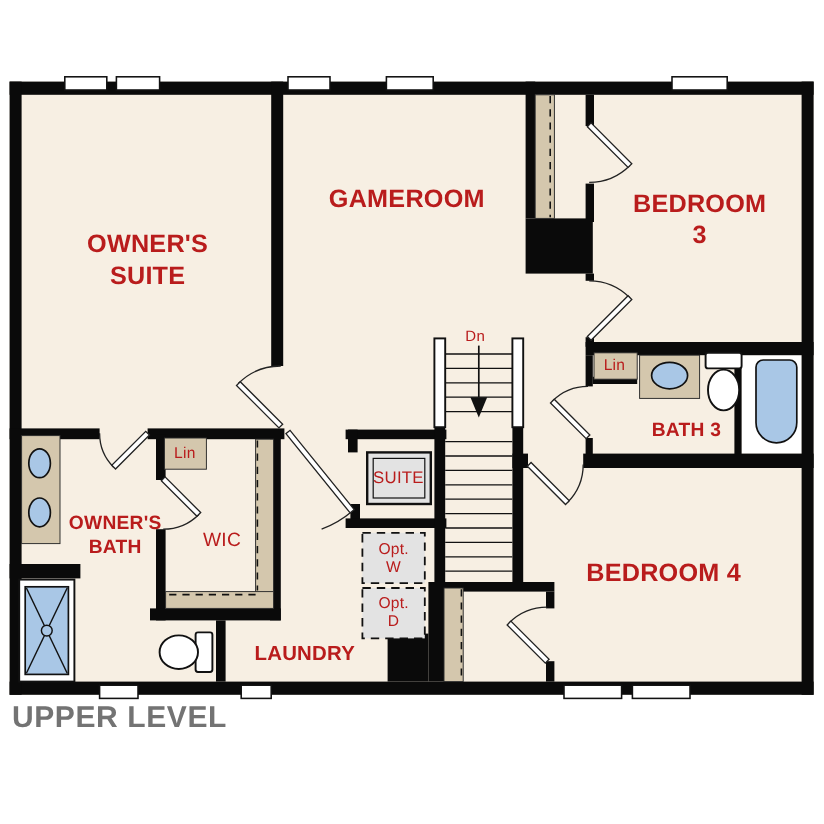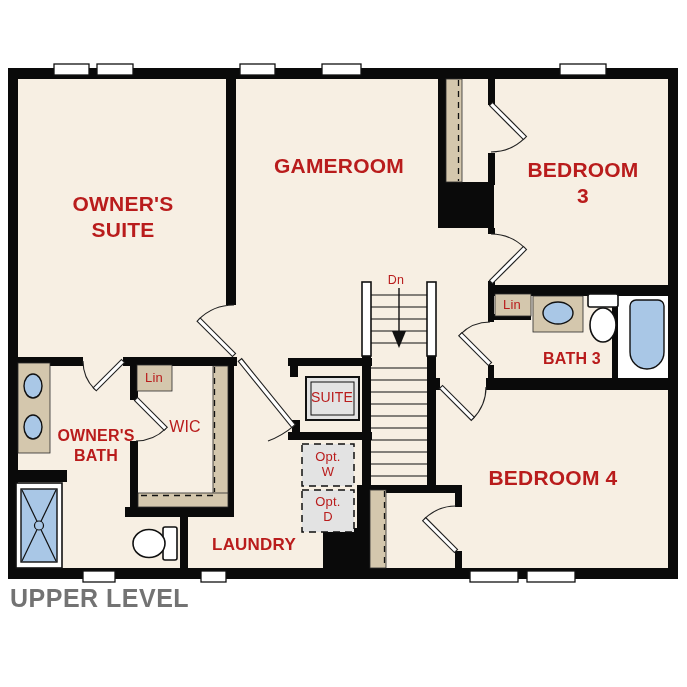--- a/index.html
+++ b/index.html
@@ -4,21 +4,21 @@
 <style>
   html,body{margin:0;padding:0;background:#ffffff;}
   #plan{position:relative;width:687px;height:687px;background:#ffffff;overflow:hidden;
         font-family:"Liberation Sans",sans-serif;}
   #plan svg{position:absolute;left:0;top:0;}
   .lbl{position:absolute;transform:translate(-50%,-50%);color:#b91c1c;font-weight:bold;
        white-space:pre-line;text-align:center;line-height:1.22;letter-spacing:.2px;}
   .sz21{font-size:21px;}
   .sz19{font-size:16px;}
   .sz17{font-size:17px;}
-  .rm16{font-size:16px;font-weight:normal;}
+  .rm16{font-size:16px;font-weight:normal;margin-top:24px;}
   .rm14{font-size:14px;font-weight:normal;}
   .rm13{font-size:13px;font-weight:normal;line-height:1.12;}
   .rm12{font-size:12.5px;font-weight:normal;}
   .title{position:absolute;left:10px;top:598px;transform:translateY(-50%);
          font-size:25px;font-weight:bold;color:#737373;letter-spacing:.5px;}
   .wall{fill:#0a0a0a;}
   .floor{fill:#f7efe3;}
   .tan{fill:#d4c7ad;stroke:#2b2b2b;stroke-width:.8;}
   .blue{fill:#a9c7e6;stroke:#111;stroke-width:1.4;}
   .white{fill:#ffffff;stroke:#111;stroke-width:1.6;}

